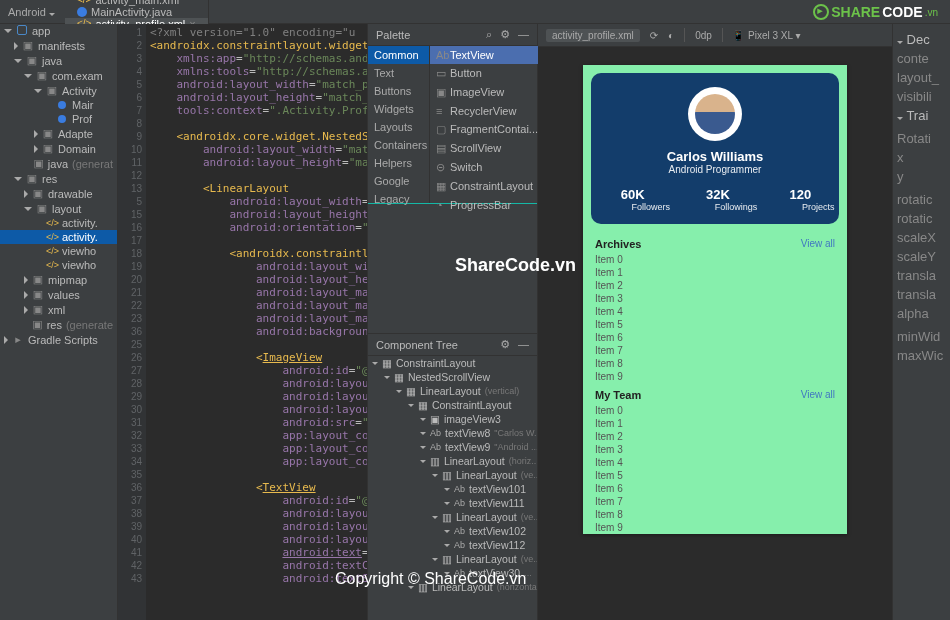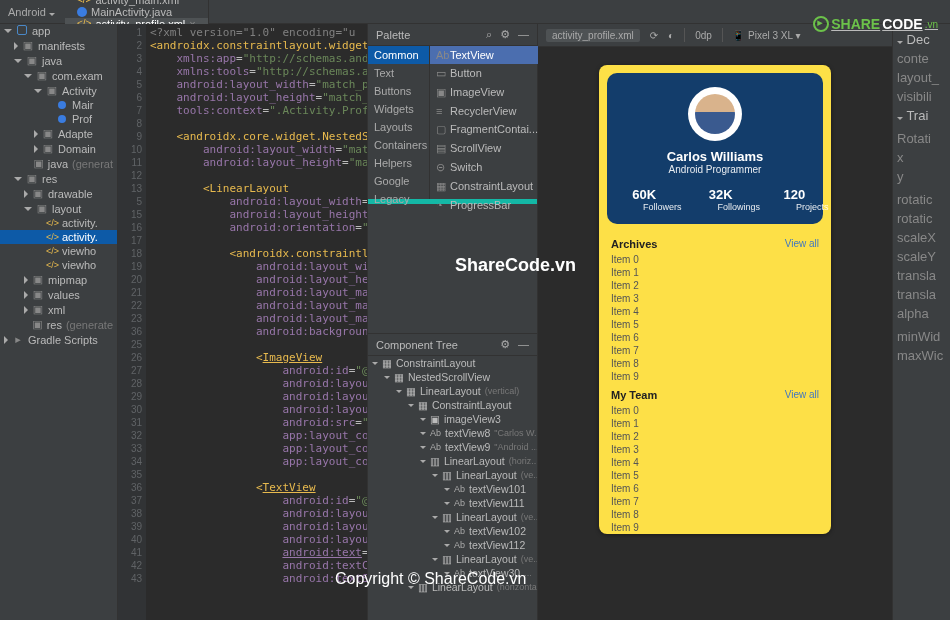--- a/index.html
+++ b/index.html
@@ -25,55 +25,55 @@
 .gutter { width: 28px; background: #313335; color: #606366; text-align: right; padding: 2px 4px 0 0; line-height: 13px; font-size: 10px; }
 .gutter div { height: 13px; }
 .code { flex: 1; padding: 2px 0 0 4px; font-family: Consolas, monospace; font-size: 11px; line-height: 13px; white-space: pre; overflow: hidden; }
 .code .t { color: #e8ba4e; }
 .code .a { color: #9876aa; }
 .code .s { color: #6a8759; }
 .code .c { color: #808080; }
 .middle { width: 170px; display: flex; flex-direction: column; background: #3c3f41; border-right: 1px solid #323232; }
 .panelhead { display: flex; align-items: center; justify-content: space-between; padding: 4px 8px; background: #3c3f41; border-bottom: 1px solid #323232; }
 .panelhead .icons { display: flex; gap: 8px; color: #aaa; }
-.palette { display: flex; flex: 0 0 auto; height: 158px; border-bottom: 5px solid #14b8a6; }
+.palette { display: flex; flex: 0 0 auto; height: 158px; border-bottom: 1px solid #14b8a6; }
 .pal-cat { width: 62px; border-right: 1px solid #323232; }
 .pal-cat div { padding: 3px 6px; color: #aaa; cursor: pointer; }
 .pal-cat div.sel { background: #0d5aa7; color: #fff; }
 .pal-items { flex: 1; }
 .pal-items div { padding: 3px 6px; color: #bbb; cursor: pointer; white-space: nowrap; overflow: hidden; }
 .pal-items div.sel { background: #4b6eaf; color: #fff; }
 .watermark { position: absolute; left: 455px; top: 255px; color: #fff; font-size: 18px; font-weight: 600; z-index: 50; pointer-events: none; }
 .copyright { position: absolute; left: 335px; bottom: 32px; color: #fff; font-size: 16px; z-index: 50; pointer-events: none; }
 .tree { flex: 1; overflow: hidden; }
 .tree .row { display: flex; align-items: center; gap: 4px; padding: 1px 4px; white-space: nowrap; color: #bbb; cursor: pointer; font-size: 10.5px; }
 .tree .muted { color: #787878; font-size: 9px; }
 .preview { flex: 1; background: #2b2b2b; display: flex; flex-direction: column; position: relative; }
 .prevbar { display: flex; align-items: center; gap: 10px; padding: 4px 8px; background: #3c3f41; border-bottom: 1px solid #323232; color: #aaa; font-size: 10px; }
 .prevbar .sel { background: #4e5254; padding: 1px 6px; border-radius: 2px; }
 .device-wrap { flex: 1; display: flex; align-items: flex-start; justify-content: center; padding: 18px 0 0 0; position: relative; overflow: hidden; }
-.device { width: 232px; background: #fde047; border-radius: 8px; box-shadow: 0 1px 4px rgba(0,0,0,.4); overflow: hidden; }
+.device { width: 264px; background: #86efac; border-radius: 0; box-shadow: 0 1px 4px rgba(0,0,0,.4); overflow: hidden; }
 .profile-top { background: #133d6b; color: #fff; text-align: center; padding: 14px 0 12px; border-radius: 10px; margin: 8px; }
 .avatar { width: 54px; height: 54px; border-radius: 50%; background: #fff; margin: 0 auto 8px; overflow: hidden; display: flex; align-items: center; justify-content: center; }
 .avatar .face { width: 40px; height: 40px; border-radius: 50%; background: linear-gradient(#d9b38c 45%, #3a5a8f 45%); }
 .pname { font-weight: 600; font-size: 13px; }
 .prole { font-size: 10px; opacity: .9; }
 .stats { display: flex; justify-content: space-around; margin-top: 12px; }
 .stat { }
 .stat .n { font-weight: 700; font-size: 13px; }
 .stat .l { font-size: 9px; opacity: .9; margin-left: 36px; }
 .section { padding: 0 12px; color: #222; }
 .sec-head { display: flex; justify-content: space-between; padding: 6px 0 3px; font-size: 11px; }
 .sec-head .t { font-weight: 700; }
 .sec-head .v { color: #4178c0; font-size: 10px; }
 .items .it { font-size: 10px; color: #555; padding: 1px 0; }
 .attrs { width: 58px; background: #3c3f41; border-left: 1px solid #323232; color: #888; font-size: 13px; padding: 6px 4px; overflow: hidden; }
 .attrs div { padding: 2px 0; white-space: nowrap; }
 .attrs .hd { color: #bbb; }
-.logo { position: absolute; right: 12px; top: 16px; display: flex; align-items: center; gap: 2px; z-index: 60; text-decoration: underline; }
+.logo { position: absolute; right: 12px; top: 4px; display: flex; align-items: center; gap: 2px; z-index: 60; }
 .logo .g { color: #6cc24a; font-weight: 700; font-size: 14px; }
 .logo .w { color: #fff; font-weight: 700; font-size: 14px; }
 .logo .vn { color: #6cc24a; font-size: 10px; }
 .logo .ring { width: 16px; height: 16px; border: 2px solid #6cc24a; border-radius: 50%; position: relative; }
 .logo .ring::after { content: "▸"; position: absolute; left: 2px; top: -2px; color: #6cc24a; font-size: 11px; }
 .close-x { color: #888; font-size: 11px; }
 .toolbar-sep { width: 1px; height: 14px; background: #555; }
 </style>
 </head>
 <body>

